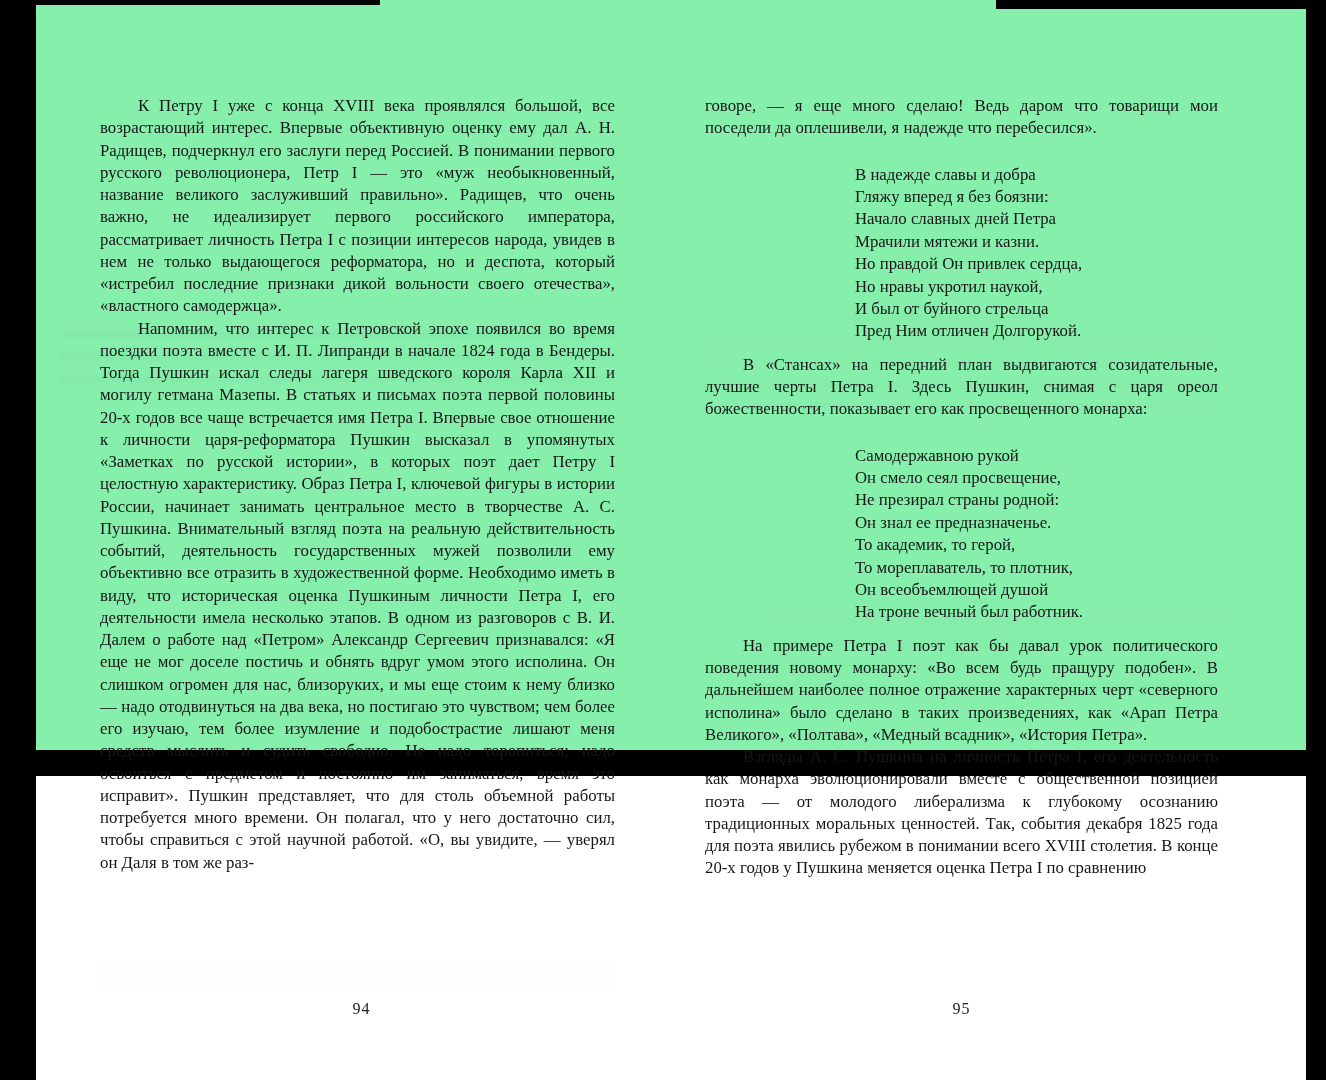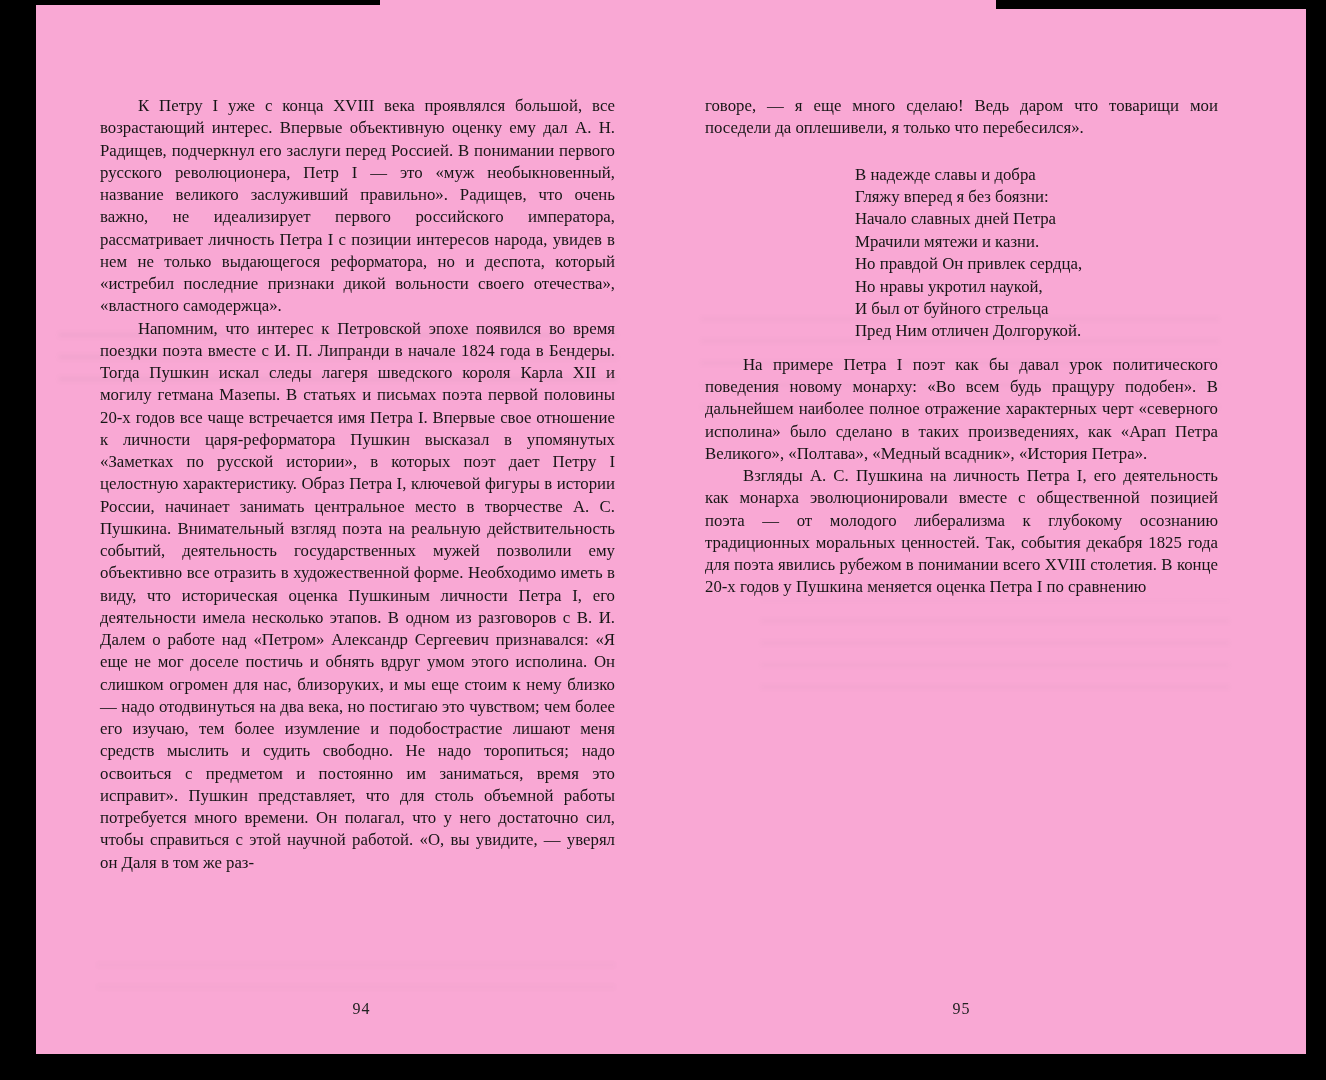--- a/index.html
+++ b/index.html
@@ -2,21 +2,21 @@
 <html lang="ru"><head>
 <meta charset="utf-8">
 <style>
   html,body{margin:0;padding:0;}
   body{
     width:1326px;height:1080px;overflow:hidden;
     background:#ffffff;
     font-family:"Liberation Serif","DejaVu Serif",serif;
   }
   .scan{
-    position:relative;width:1326px;height:1080px;background:#f9a8d4;
+    position:relative;width:1326px;height:776px;background:#86efac;
   }
   .edge{position:absolute;background:#000;}
   .edge-left{left:0;top:0;width:36px;height:1080px;}
   .edge-right{right:0;top:0;width:20px;height:1080px;}
   .edge-bottom{left:0;bottom:0;width:1326px;height:26px;}
   .edge-top-left{left:0;top:0;width:380px;height:5px;}
   .edge-top-right{right:0;top:0;width:330px;height:9px;}
 
   .spread{
     position:absolute;left:36px;top:0;width:1270px;height:1054px;
@@ -81,28 +81,37 @@
 
   <div class="spread">
 
     <div class="page page-left">
       <p class="para indent">К Петру I уже с конца XVIII века проявлялся большой, все возрастающий интерес. Впервые объективную оценку ему дал А. Н. Радищев, подчеркнул его заслуги перед Россией. В понимании первого русского революционера, Петр I — это «муж необыкновенный, название великого заслуживший правильно». Радищев, что очень важно, не идеализирует первого российского императора, рассматривает личность Петра I с позиции интересов народа, увидев в нем не только выдающегося реформатора, но и деспота, который «истребил последние признаки дикой вольности своего отечества», «властного самодержца».</p>
       <p class="para indent">Напомним, что интерес к Петровской эпохе появился во время поездки поэта вместе с И. П. Липранди в начале 1824 года в Бендеры. Тогда Пушкин искал следы лагеря шведского короля Карла XII и могилу гетмана Мазепы. В статьях и письмах поэта первой половины 20-х годов все чаще встречается имя Петра I. Впервые свое отношение к личности царя-реформатора Пушкин высказал в упомянутых «Заметках по русской истории», в которых поэт дает Петру I целостную характеристику. Образ Петра I, ключевой фигуры в истории России, начинает занимать центральное место в творчестве А. С. Пушкина. Внимательный взгляд поэта на реальную действительность событий, деятельность государственных мужей позволили ему объективно все отразить в художественной форме. Необходимо иметь в виду, что историческая оценка Пушкиным личности Петра I, его деятельности имела несколько этапов. В одном из разговоров с В. И. Далем о работе над «Петром» Александр Сергеевич признавался: «Я еще не мог доселе постичь и обнять вдруг умом этого исполина. Он слишком огромен для нас, близоруких, и мы еще стоим к нему близко — надо отодвинуться на два века, но постигаю это чувством; чем более его изучаю, тем более изумление и подобострастие лишают меня средств мыслить и судить свободно. Не надо торопиться; надо освоиться с предметом и постоянно им заниматься, время это исправит». Пушкин представляет, что для столь объемной работы потребуется много времени. Он полагал, что у него достаточно сил, чтобы справиться с этой научной работой. «О, вы увидите, — уверял он Даля в том же раз-</p>
       <div class="pagenum">94</div>
     </div>
 
     <div class="page page-right">
-      <p class="para">говоре, — я еще много сделаю! Ведь даром что товарищи мои поседели да оплешивели, я только что перебесился».</p>
+      <p class="para">говоре, — я еще много сделаю! Ведь даром что товарищи мои поседели да оплешивели, я надежде что перебесился».</p>
       <div class="verse">В надежде славы и добра
 Гляжу вперед я без боязни:
 Начало славных дней Петра
 Мрачили мятежи и казни.
 Но правдой Он привлек сердца,
 Но нравы укротил наукой,
 И был от буйного стрельца
 Пред Ним отличен Долгорукой.</div>
+      <p class="para indent">В «Стансах» на передний план выдвигаются созидательные, лучшие черты Петра I. Здесь Пушкин, снимая с царя ореол божественности, показывает его как просвещенного монарха:</p>
+      <div class="verse">Самодержавною рукой
+Он смело сеял просвещение,
+Не презирал страны родной:
+Он знал ее предназначенье.
+То академик, то герой,
+То мореплаватель, то плотник,
+Он всеобъемлющей душой
+На троне вечный был работник.</div>
       <p class="para indent">На примере Петра I поэт как бы давал урок политического поведения новому монарху: «Во всем будь пращуру подобен». В дальнейшем наиболее полное отражение характерных черт «северного исполина» было сделано в таких произведениях, как «Арап Петра Великого», «Полтава», «Медный всадник», «История Петра».</p>
       <p class="para indent">Взгляды А. С. Пушкина на личность Петра I, его деятельность как монарха эволюционировали вместе с общественной позицией поэта — от молодого либерализма к глубокому осознанию традиционных моральных ценностей. Так, события декабря 1825 года для поэта явились рубежом в понимании всего XVIII столетия. В конце 20-х годов у Пушкина меняется оценка Петра I по сравнению</p>
       <div class="pagenum">95</div>
     </div>
 
   </div>
 </div>
 
 </body></html>

